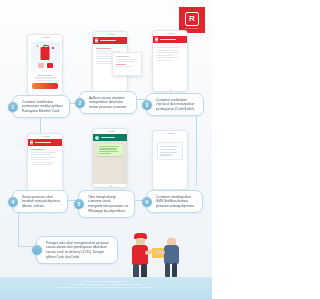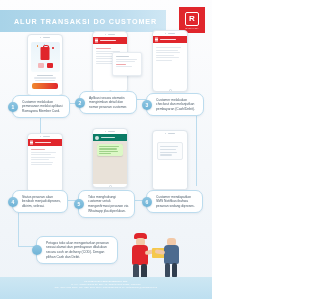--- a/index.html
+++ b/index.html
@@ -178,23 +178,20 @@
     text-align: center;
   }
   .footer-line { font-size: 2.1px; color: #ffffff; line-height: 1.55; letter-spacing: 0.1px; }
   .footer-line.b { font-weight: bold; }
 </style>
 </head>
 <body>
 
 <div class="poster">
 
-  <div class="header-band">
-    <div class="header-title">ALUR TRANSAKSI DO CUSTOMER</div>
-  </div>
 
   <div class="logo-box">
     <div class="logo-mark">R</div>
     <div class="logo-word">RAMAYANA</div>
   </div>
 
   <div class="conn h" style="left:68px; top:103px; width:12px;"></div>
   <div class="conn h" style="left:136px; top:99px; width:10px;"></div>
   <div class="conn v" style="left:196px; top:110px; height:76px;"></div>
   <div class="conn v" style="left:40px; top:112px; height:68px;"></div>

